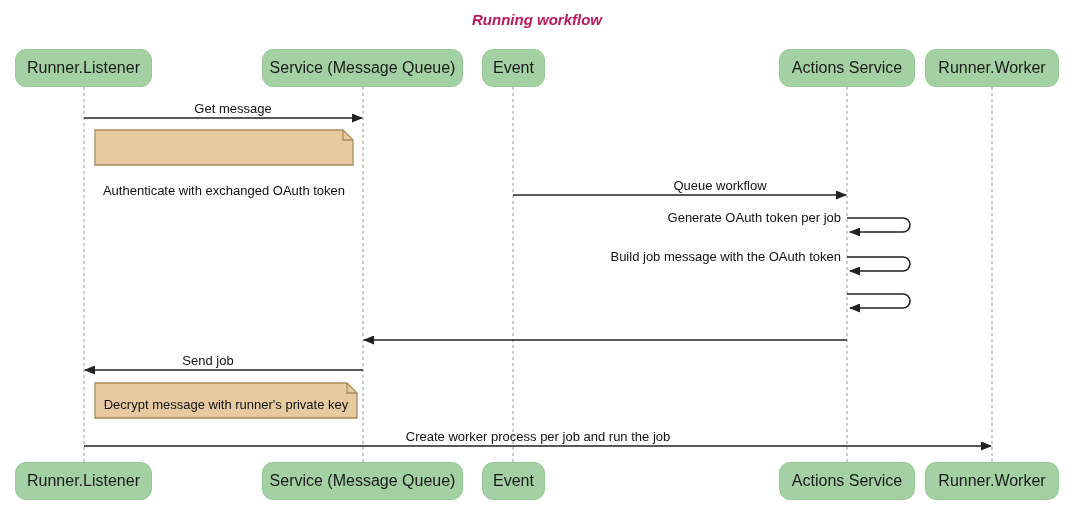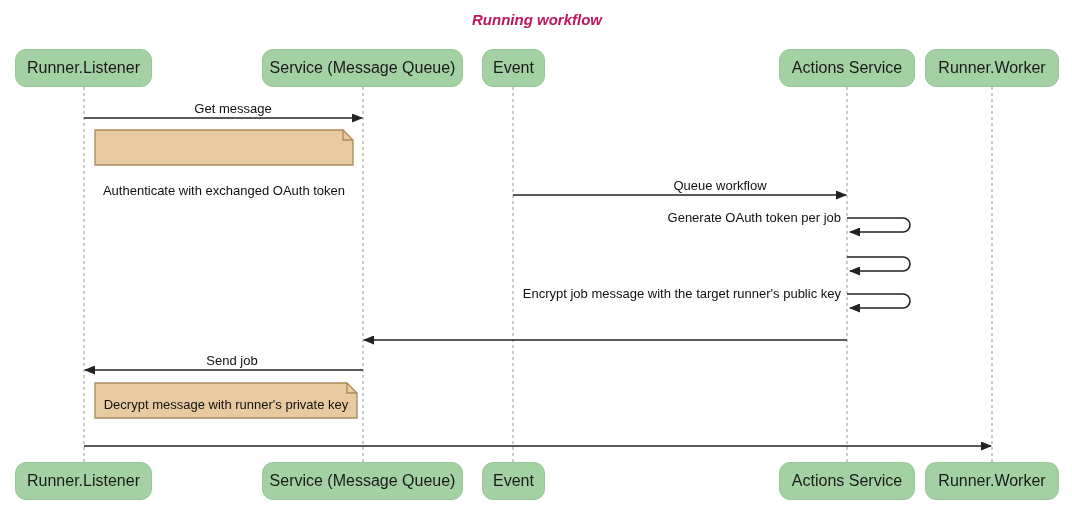--- a/index.html
+++ b/index.html
@@ -90,19 +90,20 @@
 
   <div class="actor" style="left:15px;top:462px;width:137px;">Runner.Listener</div>
   <div class="actor" style="left:262px;top:462px;width:201px;">Service (Message Queue)</div>
   <div class="actor" style="left:482px;top:462px;width:63px;">Event</div>
   <div class="actor" style="left:779px;top:462px;width:136px;">Actions Service</div>
   <div class="actor" style="left:925px;top:462px;width:134px;">Runner.Worker</div>
 
   <div class="msg-label centered" style="left:224px;top:101px;margin-left:9px;">Get message</div>
   <div class="msg-label centered" style="left:680px;top:178px;margin-left:40px;">Queue workflow</div>
   <div class="msg-label" style="right:231px;top:210px;text-align:right;">Generate OAuth token per job</div>
-  <div class="msg-label" style="right:231px;top:286px;">Encrypt job message with the target runner's public key</div>
-  <div class="msg-label centered" style="left:232px;top:353px;">Send job</div>
+  <div class="msg-label" style="right:231px;top:249px;">Build job message with the OAuth token</div>
+  <div class="msg-label centered" style="left:208px;top:353px;">Send job</div>
+  <div class="msg-label centered" style="left:538px;top:429px;">Create worker process per job and run the job</div>
 
   <div class="note-label" style="left:95px;top:146px;width:258px;height:17px;margin-top:36px;">Authenticate with exchanged OAuth token</div>
   <div class="note-label" style="left:95px;top:383px;width:262px;height:43px;text-align:center;">Decrypt message with runner's private key</div>
 
 </div>
 
 </body></html>

